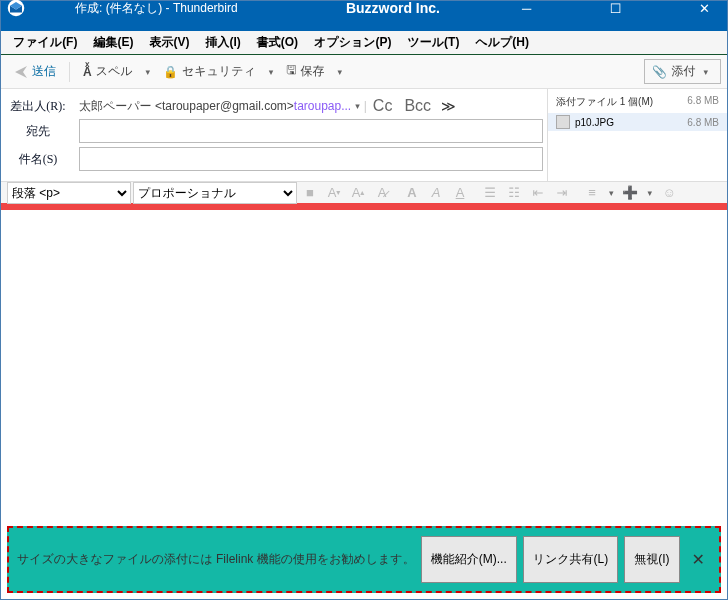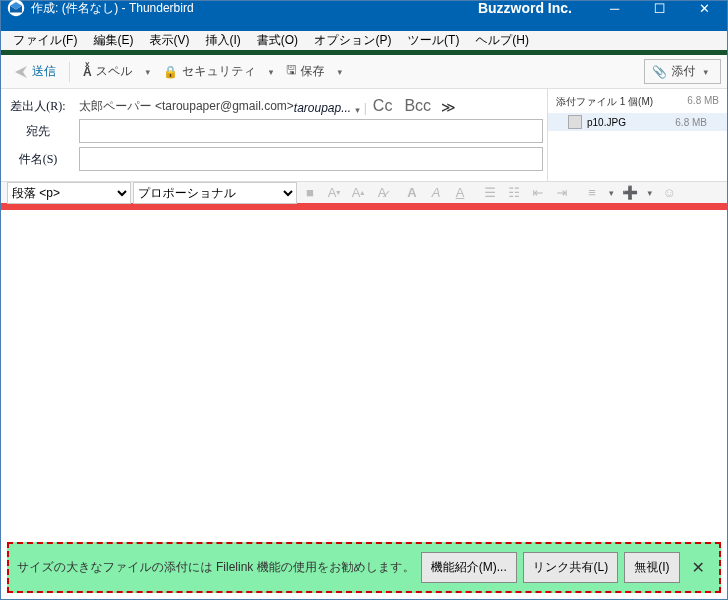--- a/index.html
+++ b/index.html
@@ -1,58 +1,58 @@
 <!DOCTYPE html>
 <html><head>
 <meta charset="utf-8">
 <style>
 * { margin: 0; padding: 0; box-sizing: border-box; font-family: "Meiryo", "Yu Gothic", sans-serif; }
 body { width: 728px; height: 600px; background: #fff; overflow: hidden; }
 .window { border: 1px solid #4a7db0; width: 728px; height: 600px; display: flex; flex-direction: column; }
-.titlebar { background: #0063b1; color: #fff; height: 30px; display: flex; align-items: center; padding: 0 0 16px 6px; font-size: 12px; }
+.titlebar { background: #0063b1; color: #fff; height: 30px; display: flex; align-items: center; padding: 0 0 16px 6px; font-size: 12px; gap: 44px; }
 .titlebar .icon { width: 18px; height: 18px; margin-right: 6px; }
 .titlebar .title { flex: 0 0 auto; }
 .titlebar .spacer { flex: 1; }
 .titlebar .brand { font-weight: bold; font-size: 14px; margin-right: 20px; }
 .titlebar .winbtn { width: 45px; height: 30px; display: flex; align-items: center; justify-content: center; font-size: 13px; }
-.menubar { height: 24px; background: #f5f5f5; display: flex; align-items: center; padding: 0 4px; font-size: 12px; border-bottom: 5px solid #14532d; }
+.menubar { height: 24px; background: #f5f5f5; display: flex; align-items: center; padding: 0 4px; font-size: 12px; border-bottom: 1px solid #14532d; font-weight: bold; }
 .menubar .menu { padding: 4px 8px; cursor: default; }
 .toolbar { height: 34px; background: #f9f9f9; display: flex; align-items: center; padding: 0 6px; font-size: 12px; border-bottom: 1px solid #e0e0e0; gap: 2px; }
 .tbtn { display: flex; align-items: center; padding: 4px 6px; border: 1px solid transparent; gap: 4px; color: #444; }
 .tbtn.disabled { color: #0369a1; }
 .tbtn.attach { margin-left: auto; border: 1px solid #bbb; background: #f8f8f8; padding: 3px 8px; }
 .dd { font-size: 9px; color: #666; padding: 0 4px; }
 .sep { width: 1px; height: 20px; background: #ddd; margin: 0 4px; }
 .main { flex: 1; display: flex; flex-direction: column; }
 .upper { display: flex; border-bottom: 1px solid #ddd; }
 .compose { flex: 1; padding: 8px 4px 6px 4px; }
 .row { display: flex; align-items: center; margin-bottom: 4px; font-size: 12px; }
 .row .label { width: 74px; text-align: center; padding-right: 8px; color: #0f172a; font-family: Liberation Serif, serif; }
-.fromval { display: flex; align-items: flex-end; flex: 1; gap: 0; color: #444; font-size: 12px; }
-.fromval .extra { color: #0f172a; font-style: italic; }
+.fromval { display: flex; align-items: center; flex: 1; gap: 0; color: #444; font-size: 12px; }
+.fromval .extra { color: #8b5cf6; }
 .row input { flex: 1; border: 1px solid #bbb; height: 24px; padding: 2px 4px; font-size: 12px; background: #fff; }
 .ccbcc { font-size: 16px; color: #666; padding: 0 6px; }
 .chev { font-size: 14px; color: #333; padding: 0 4px; }
 .attachpanel { width: 180px; border-left: 1px solid #ddd; font-size: 10px; }
 .attachhdr { display: flex; padding: 6px 8px 4px 8px; color: #333; }
 .attachhdr .lab { flex: 1; }
 .attachhdr .sz { color: #888; }
-.attachitem { display: flex; align-items: center; padding: 2px 20px; background: #e8f0fa; }
+.attachitem { display: flex; align-items: center; padding: 2px 8px; background: #e8f0fa; }
 .attachitem .fic { width: 14px; height: 14px; background: #ddd; border: 1px solid #aaa; margin-right: 5px; }
 .attachitem .fn { flex: 1; }
 .attachitem .fsz { color: #888; }
 .fmtbar { height: 28px; background: #f5f5f5; display: flex; align-items: center; padding: 0 6px; font-size: 12px; gap: 2px; border-bottom: 7px solid #ef4444; }
 .fmtbar select { border: 1px solid #ccc; height: 22px; font-size: 12px; background: #fff; }
 .fmtbar select.para { width: 124px; }
 .fmtbar select.font { width: 164px; }
 .fmtbtn { width: 22px; height: 22px; display: flex; align-items: center; justify-content: center; color: #bbb; font-size: 13px; }
 .editor { flex: 1; background: #fff; padding: 8px; }
-.notify { margin: 6px; border: 2px dashed #c00; background: #86efac; padding: 8px 8px; display: flex; align-items: center; font-size: 12px; gap: 6px; }
+.notify { margin: 6px; border: 2px dashed #c00; background: #14b8a6; padding: 8px 8px; display: flex; align-items: center; font-size: 12px; gap: 6px; }
 .notify .msg { flex: 1; color: #333; }
-.notify .nbtn { border: 1px solid #888; background: #e8e8e8; padding: 6px 9px; font-size: 12px; cursor: default; }
+.notify .nbtn { border: 1px solid #888; background: #e8e8e8; padding: 14px 9px; font-size: 12px; cursor: default; }
 .notify .close { font-size: 16px; padding: 0 6px; color: #333; }
 </style>
 </head>
 <body>
 
 <div class="window">
   <div class="titlebar">
     <svg class="icon" viewBox="0 0 24 24">
         <circle cx="12" cy="12" r="11" fill="#fff"></circle>
         <path d="M4 9 L12 14 L20 9 L20 18 L4 18 Z" fill="#0b5fa8"></path>

